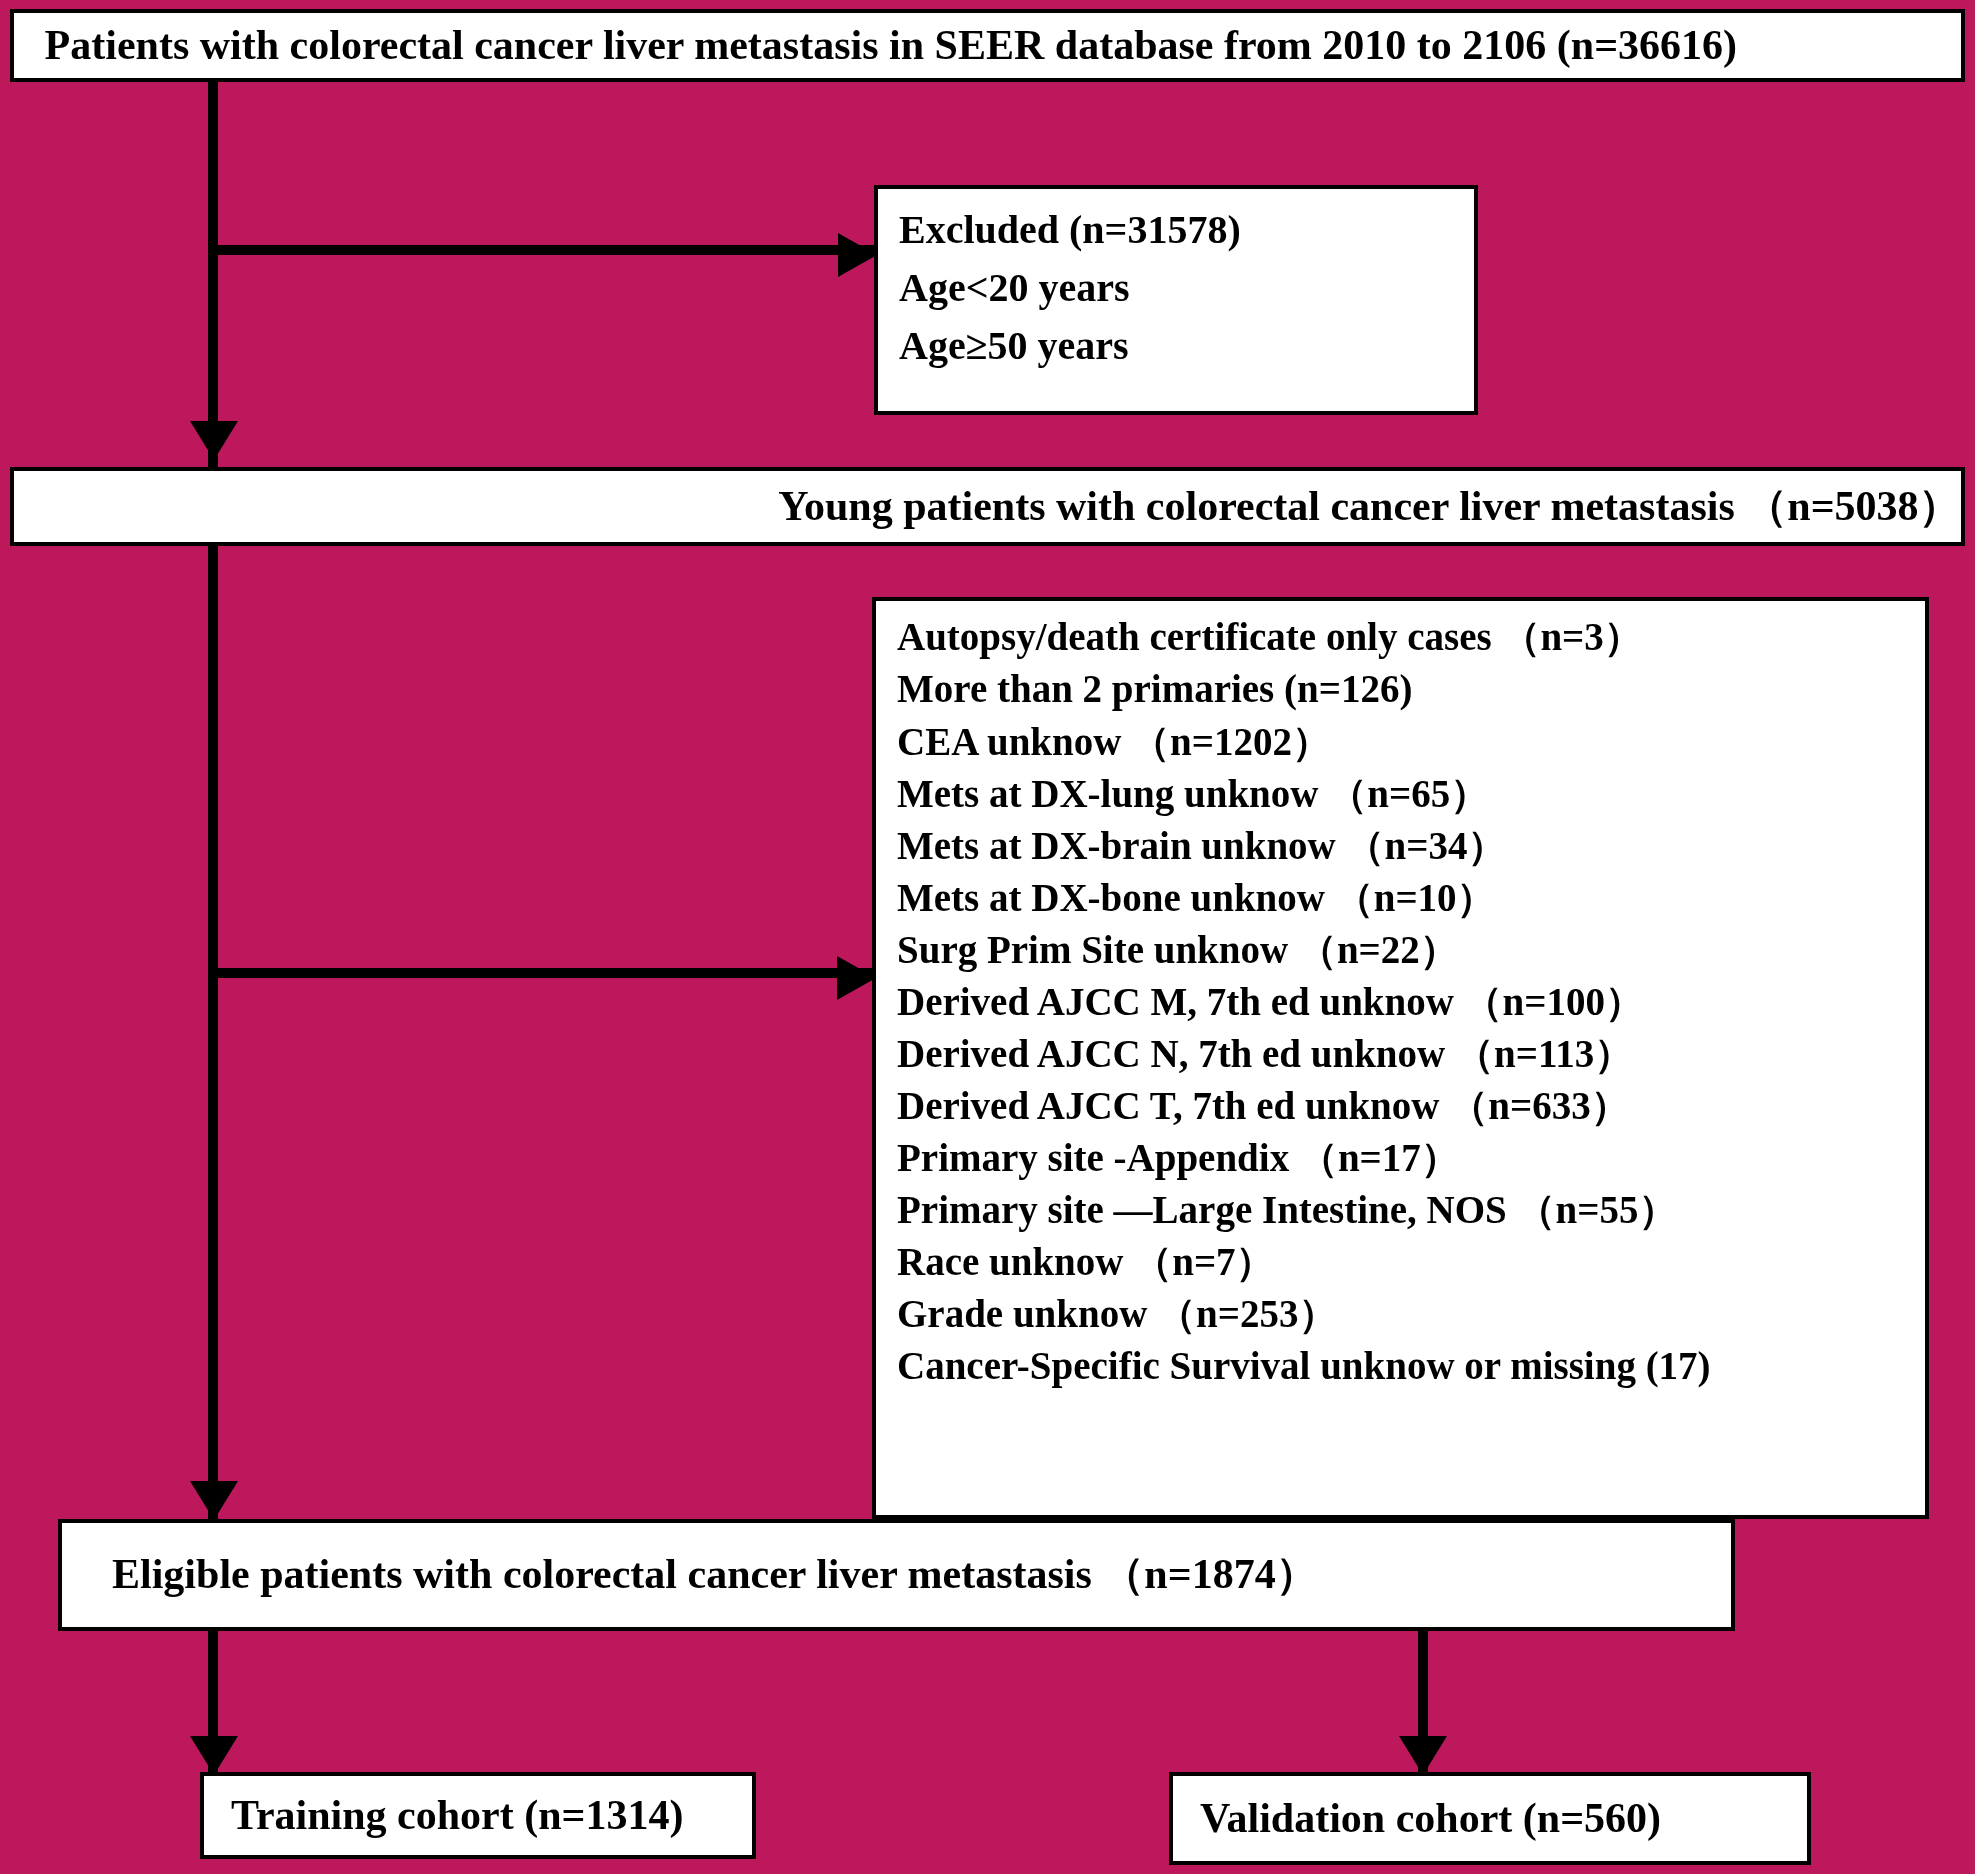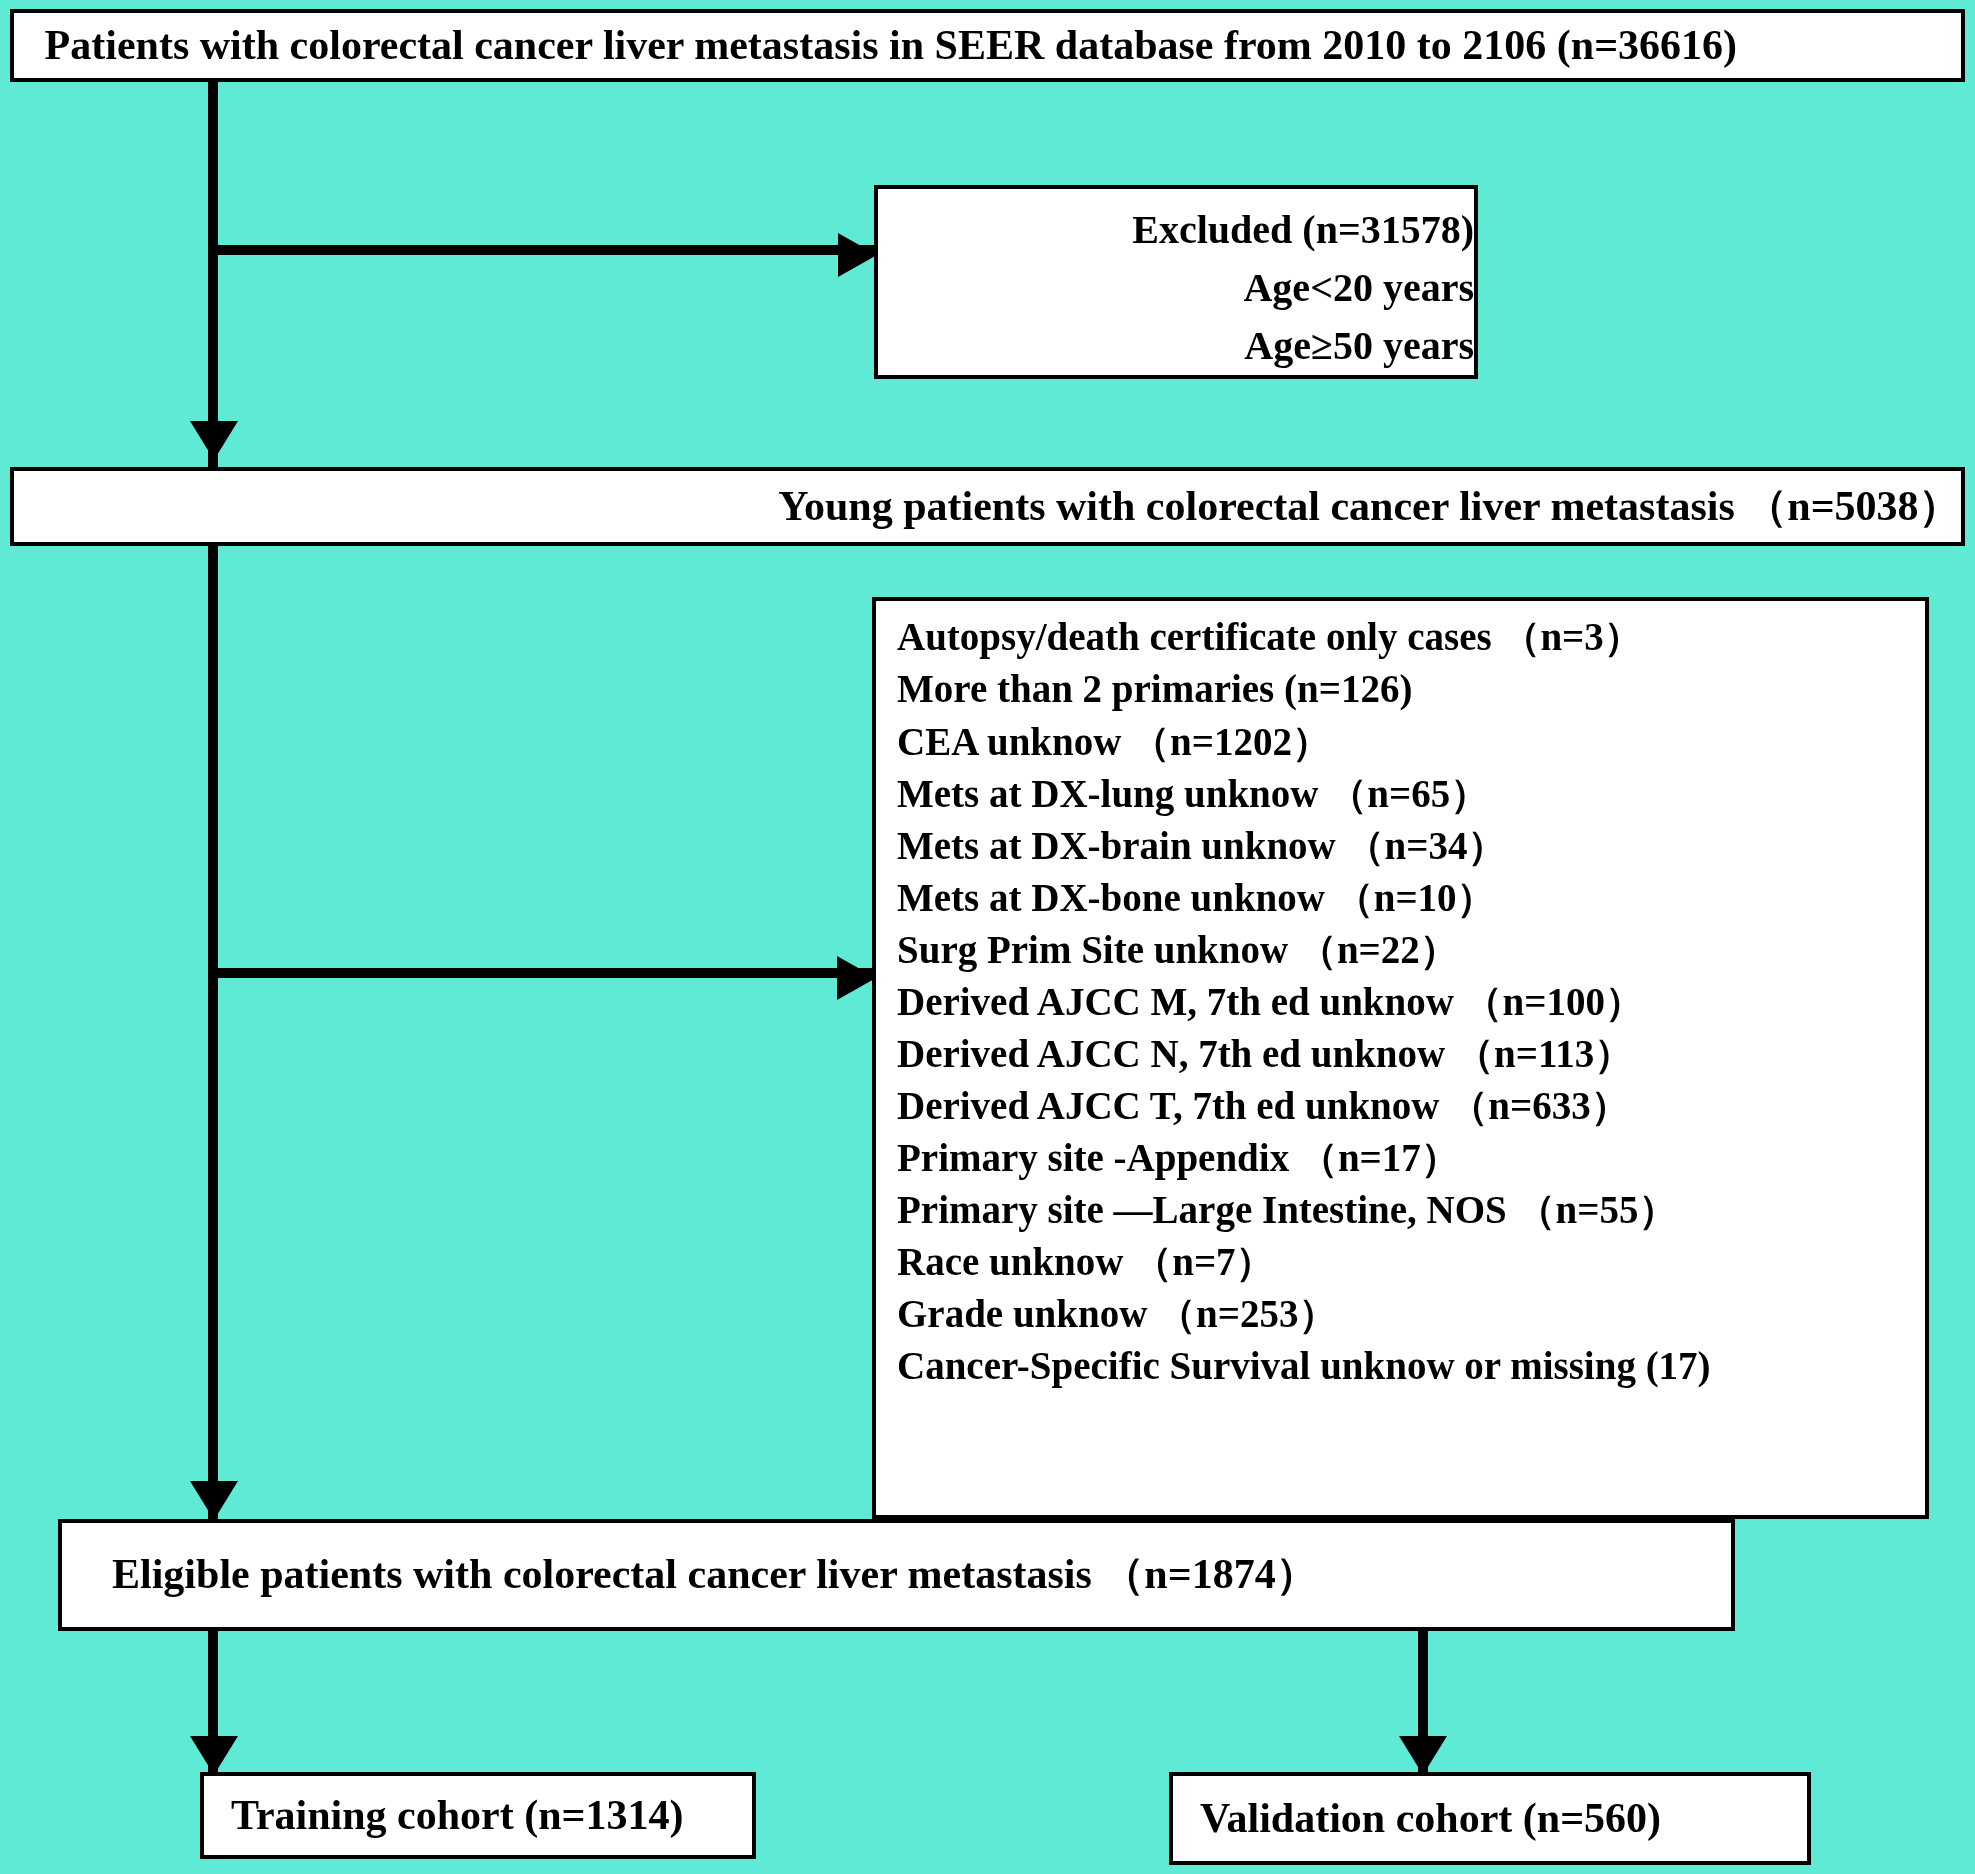--- a/index.html
+++ b/index.html
@@ -5,21 +5,21 @@
 <style>
   html,body{margin:0;padding:0;background:#ffffff;}
   body{
     font-family:"Liberation Serif","DejaVu Serif",serif;
     color:#000000;
   }
   #canvas{
     position:relative;
     width:1975px;
     height:1874px;
-    background:#5eead4;
+    background:#be185d;
     overflow:hidden;
   }
   .box{
     position:absolute;
     box-sizing:border-box;
     border:4.5px solid #000000;
     background:#ffffff;
     display:flex;
     flex-direction:column;
     justify-content:center;
@@ -32,26 +32,25 @@
 
   
   #box-source{
     left:9.6px; top:9px; width:1955px; height:73px;
     padding-left:31px;
     z-index:5;
   }
   #box-source .line{ font-size:42px; }
 
   #box-excluded-1{
-    left:874px; top:185px; width:604px; height:194px;
+    left:874px; top:185px; width:604px; height:230px;
     padding-left:21px;
     justify-content:flex-start;
     padding-top:12px;
     z-index:5;
-    align-items:flex-end;
   }
   #box-excluded-1 .line{ font-size:40px; line-height:1.45; }
 
   #box-young{
     left:9.6px; top:467px; width:1955px; height:79px;
     padding-left:32px;
     z-index:5;
     align-items:flex-end;
   }
   #box-young .line{ font-size:42px; }

